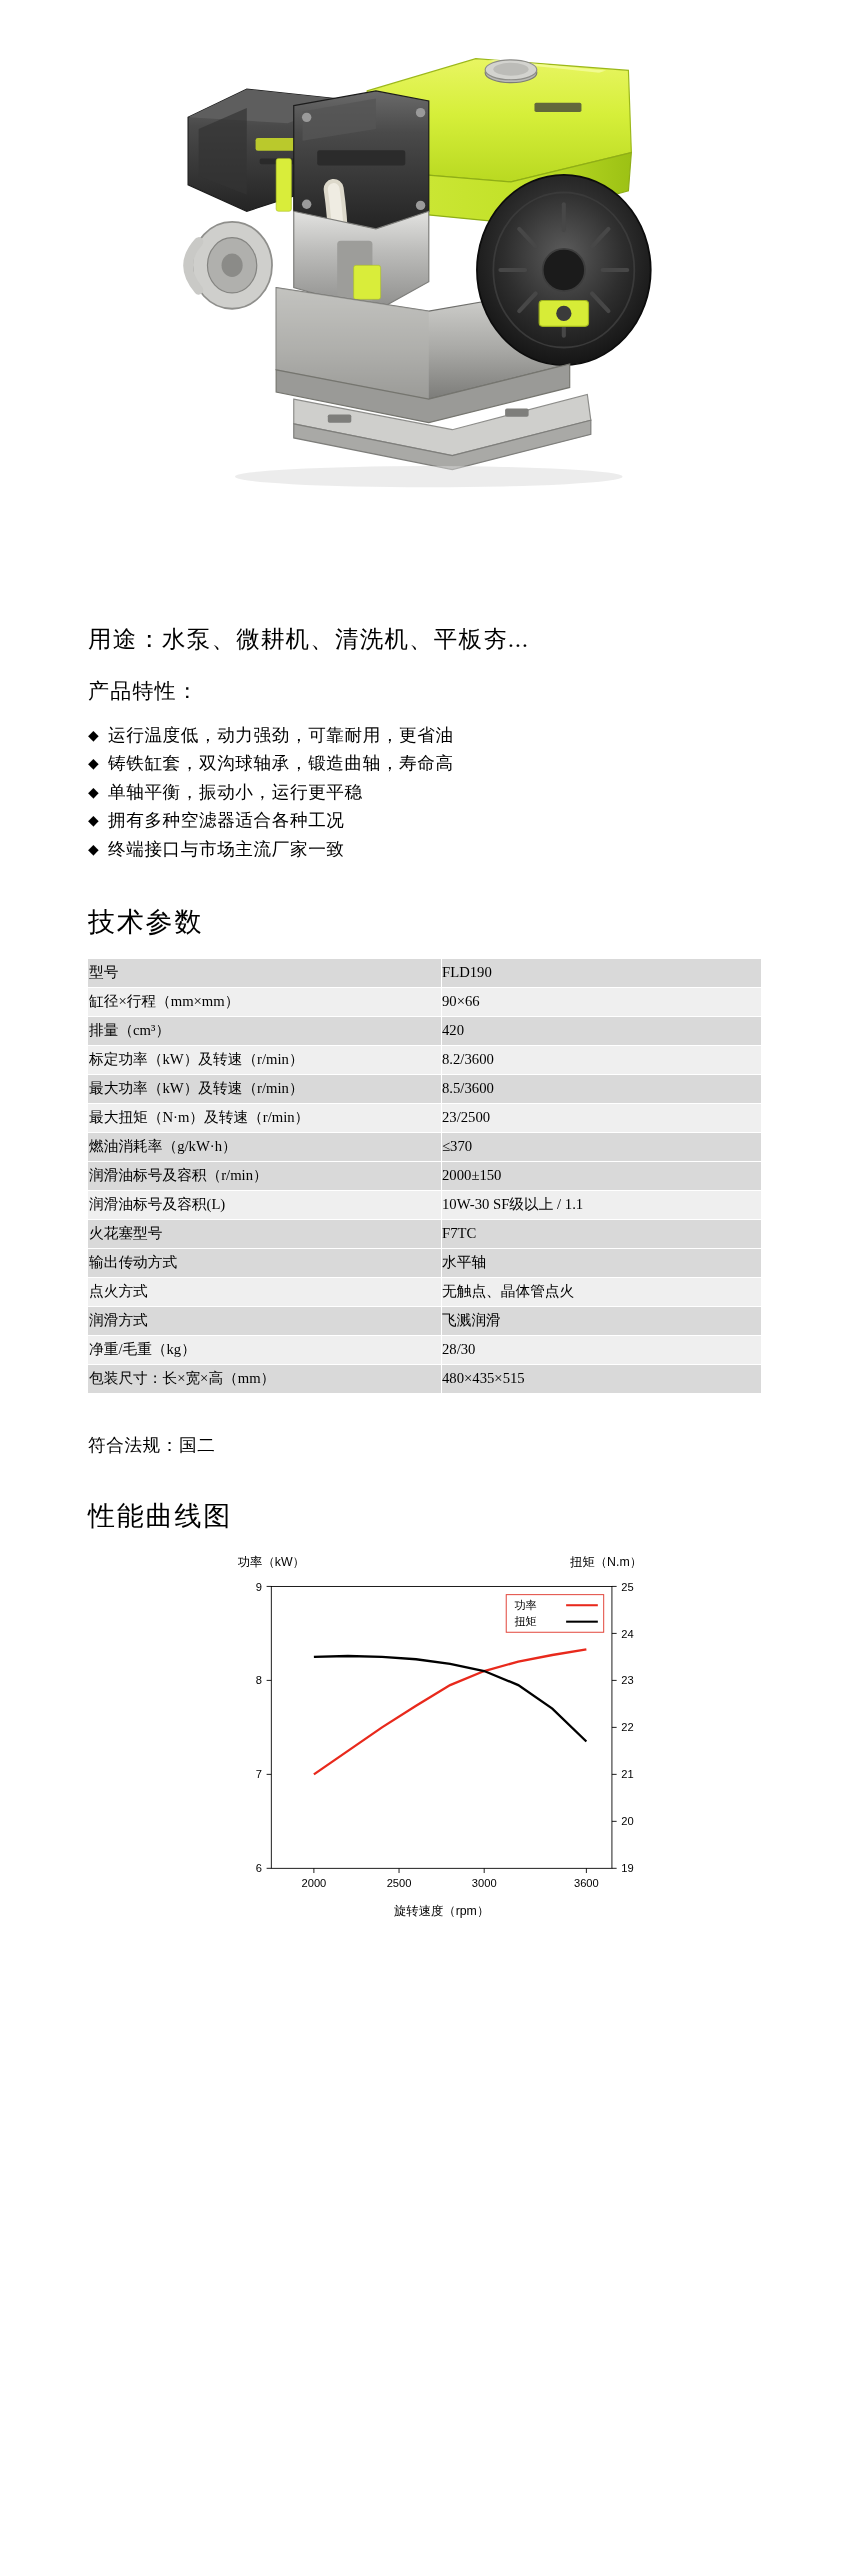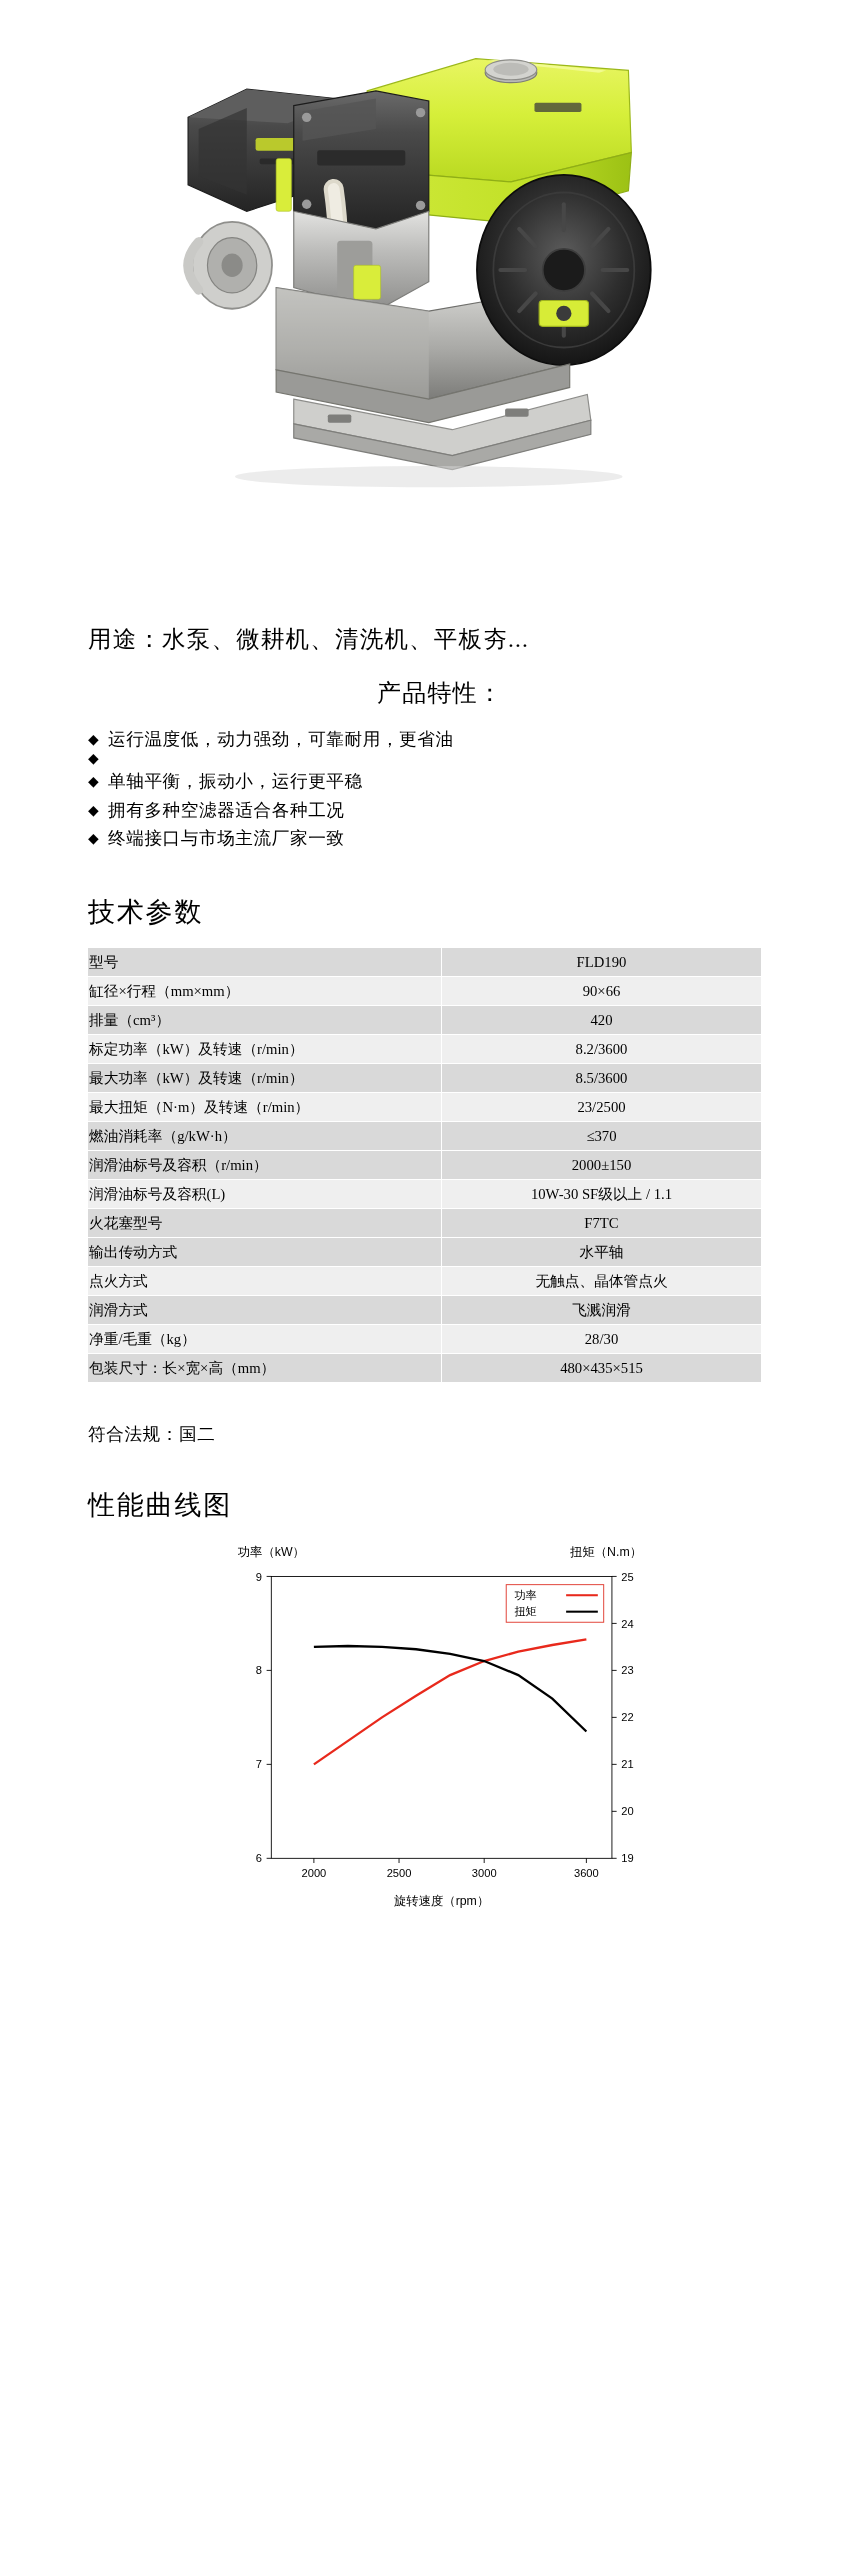--- a/index.html
+++ b/index.html
@@ -34,24 +34,23 @@
   .engine-svg { display: block; }
 
   
   .usage {
     font-size: 23.5px;
     margin: 0 0 0 88px;
     letter-spacing: 1.2px;
     line-height: 1.5;
   }
   .features-title {
-    font-size: 24px;
+    font-size: 21px;
     margin: 20px 0 0 88px;
     letter-spacing: 1.2px;
-    text-align: center;
   }
   .feature-list {
     margin: 15.3px 0 0 88px;
     padding: 0;
     list-style: none;
   }
   .feature-list li {
     font-size: 17.6px;
     line-height: 1.62;
     letter-spacing: 0.6px;
@@ -94,21 +93,21 @@
   }
   .spec-table td.label {
     width: 352px;
     background: #efefef;
     padding-left: 1px;
   }
   .spec-table tr.alt td.label {
     background: #d9d9d9;
   }
   .spec-table td.value {
-    text-align: center;
+    text-align: left;
     background: #efefef;
     padding-left: 0;
   }
   .spec-table tr.alt td.value {
     background: #d9d9d9;
   }
 
   .regulation {
     font-size: 17.6px;
     margin: 39px 0 0 88px;
@@ -246,20 +245,21 @@
   <div class="usage">用途：水泵、微耕机、清洗机、平板夯...</div>
 
   <div class="features-title">产品特性：</div>
   <ul class="feature-list">
     <li>
       <span class="diamond">◆</span>
       <span>运行温度低，动力强劲，可靠耐用，更省油</span>
     </li>
     <li>
       <span class="diamond">◆</span>
+      <span>铸铁缸套，双沟球轴承，锻造曲轴，寿命高</span>
     </li>
     <li>
       <span class="diamond">◆</span>
       <span>单轴平衡，振动小，运行更平稳</span>
     </li>
     <li>
       <span class="diamond">◆</span>
       <span>拥有多种空滤器适合各种工况</span>
     </li>
     <li>

